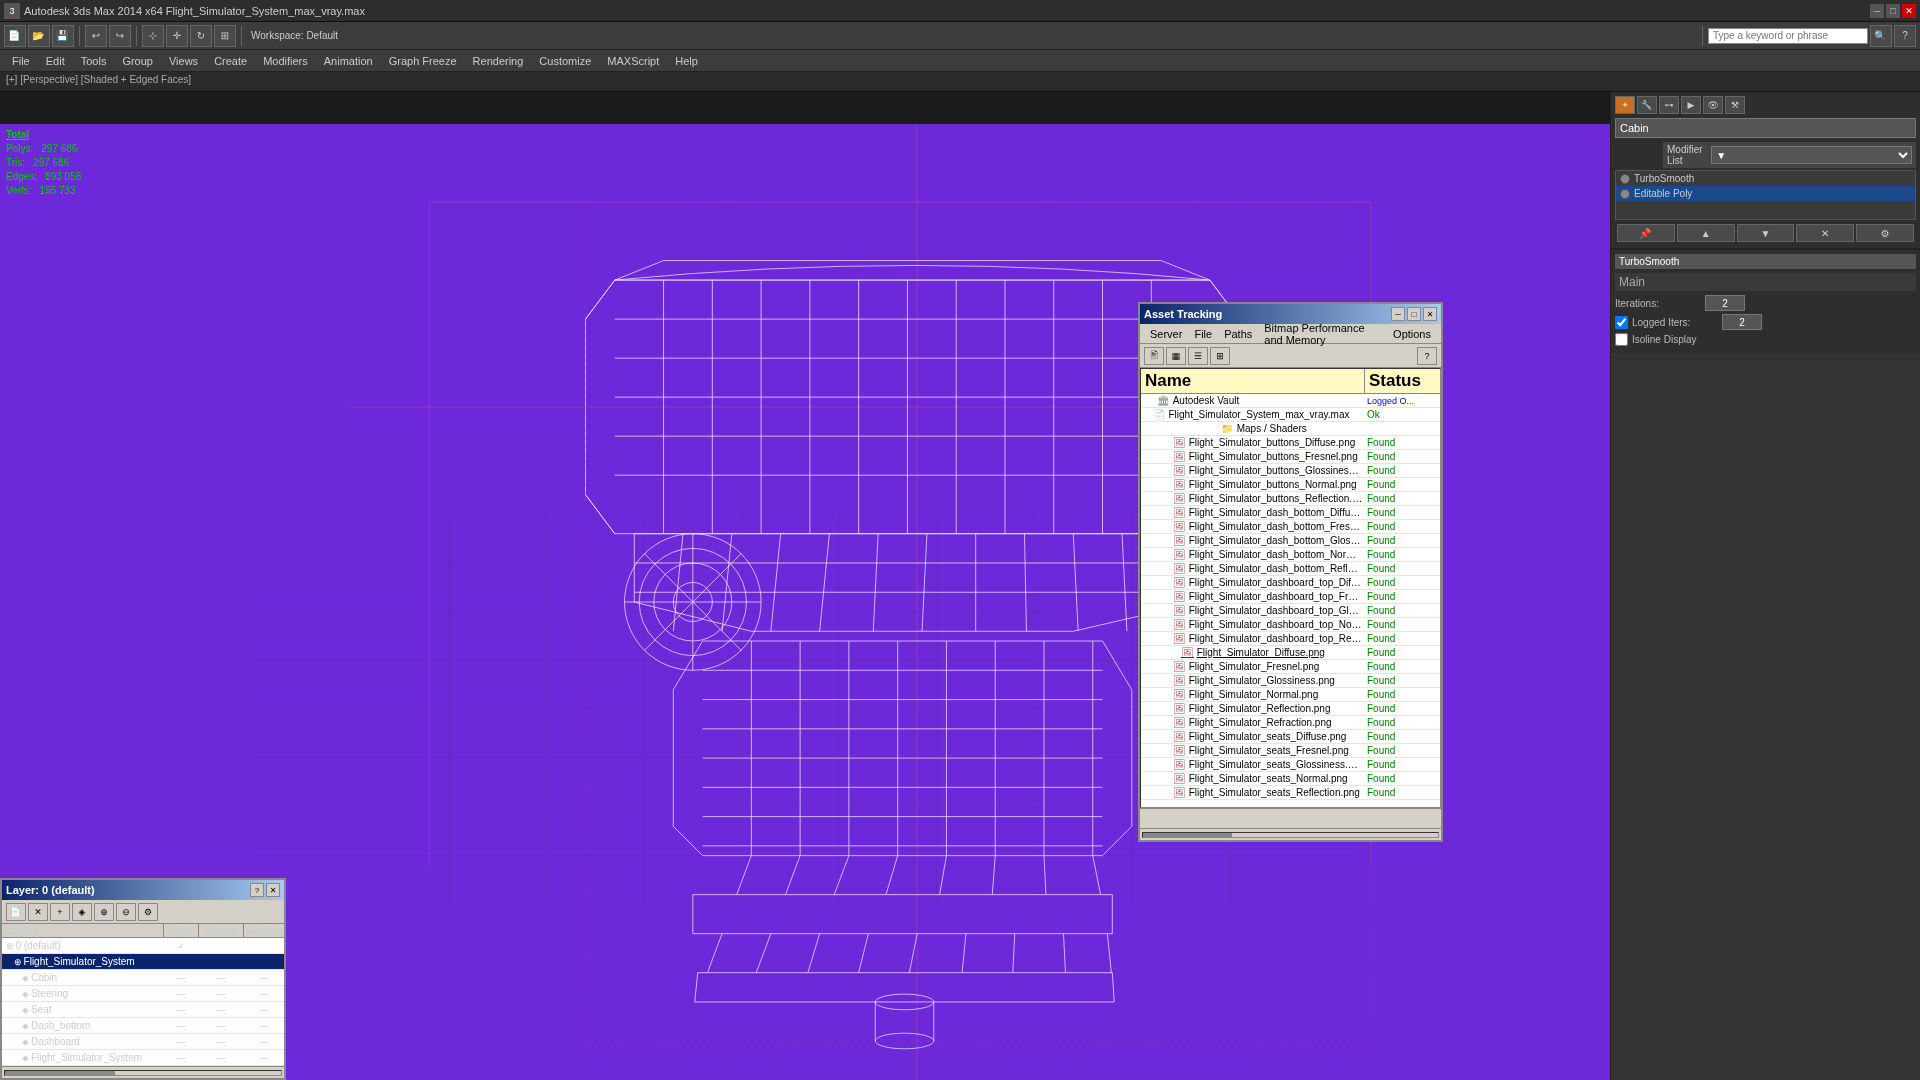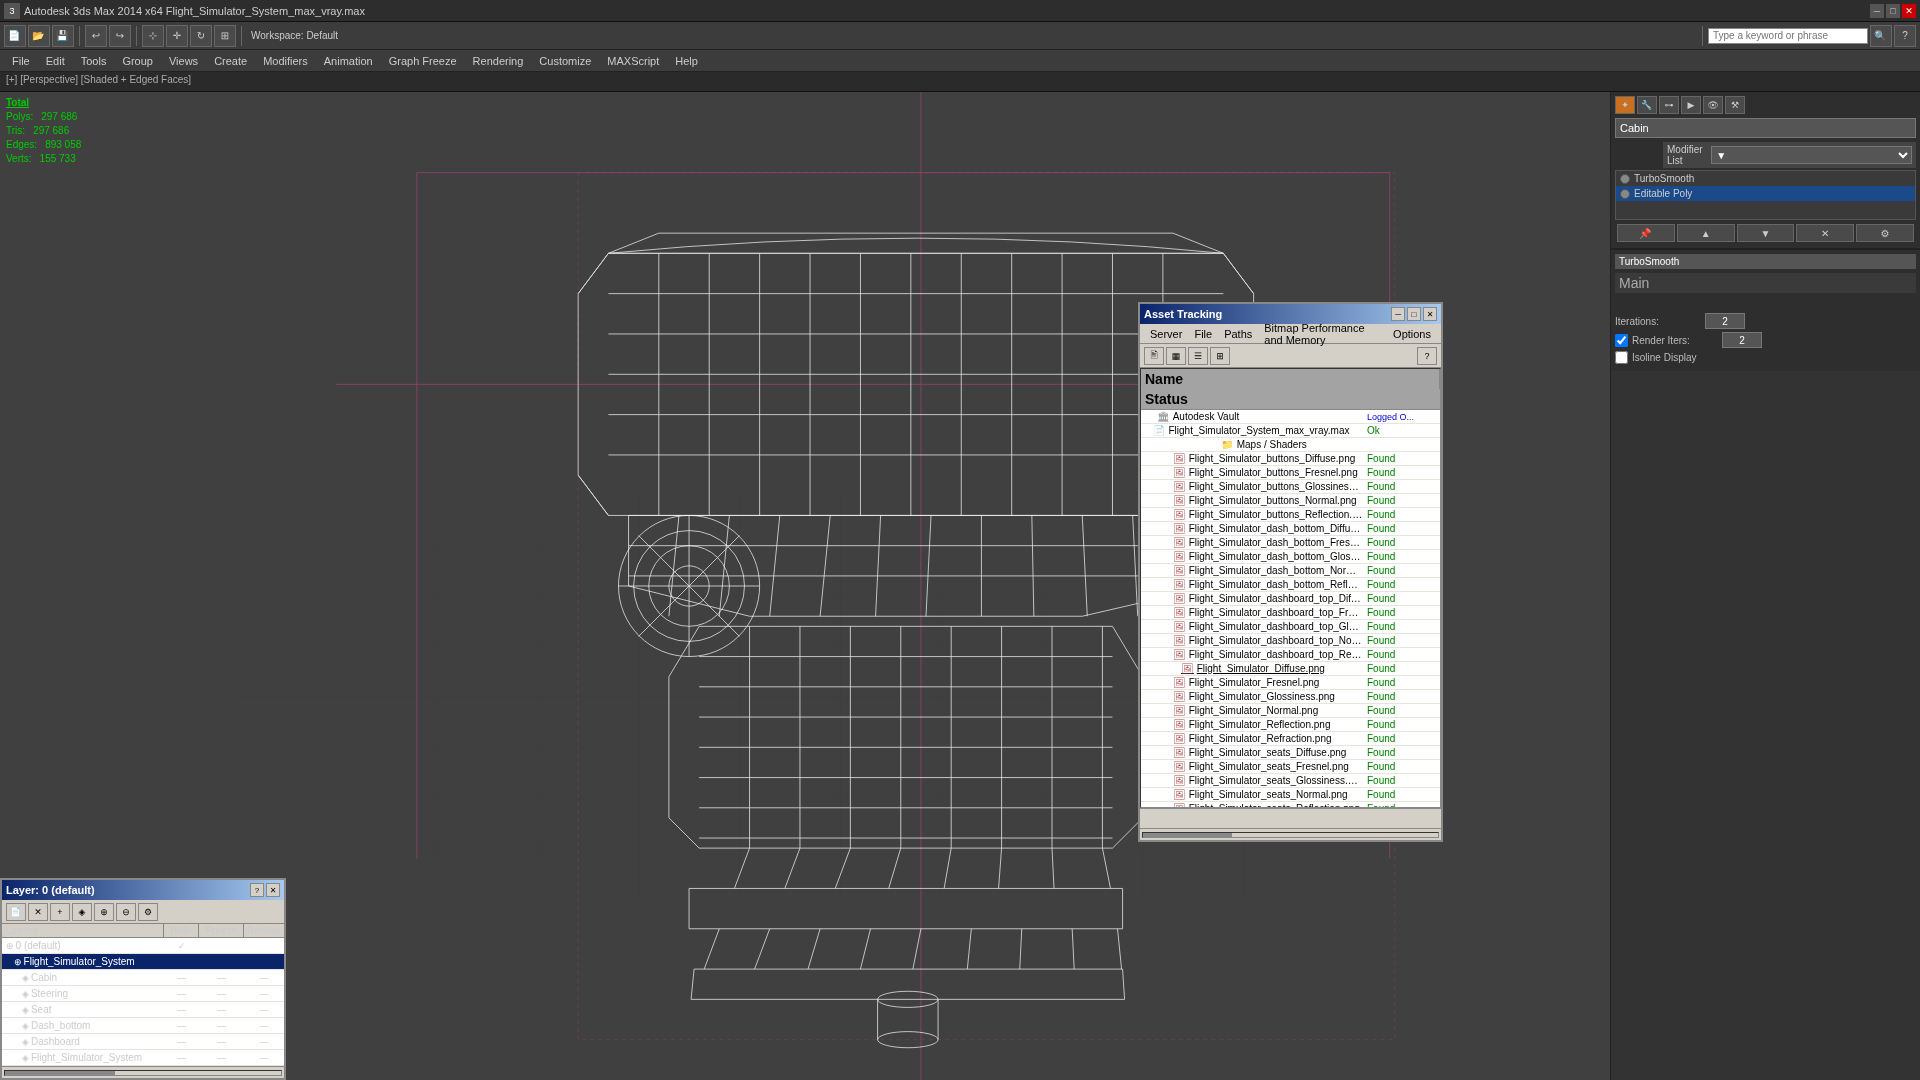--- a/index.html
+++ b/index.html
@@ -107,23 +107,24 @@
 
     
     #main-area {
       display: flex;
       height: calc(1080px - 22px - 28px - 22px - 20px);
     }
 
     
     #viewport {
       flex: 1;
-      background: #404040;
+      background: #6d28d9;
       position: relative;
       overflow: hidden;
+      margin-top: 32px;
     }
 
     
     #stats {
       position: absolute;
       top: 4px;
       left: 6px;
       font-size: 10px;
       color: #00cc00;
       line-height: 1.4;
@@ -235,23 +236,23 @@
       border-top: 1px solid #222;
     }
     .ts-title {
       background: #555;
       padding: 2px 4px;
       font-size: 10px;
       color: #fff;
       margin-bottom: 4px;
     }
     .ts-subtitle {
-      font-size: 14px;
+      font-size: 12px;
       color: #aaa;
-      margin-bottom: 20px;
+      margin-bottom: 4px;
       padding: 2px 4px;
       background: #3a3a3a;
     }
     .ts-row {
       display: flex;
       align-items: center;
       margin-bottom: 3px;
       font-size: 10px;
     }
     .ts-label { width: 90px; color: #bbb; }
@@ -330,27 +331,26 @@
       display: flex; align-items: center; justify-content: center;
     }
     #at-content {
       background: #fff;
       border: 1px inset #888;
       height: 440px;
       overflow-y: auto;
     }
     #at-header-row {
       display: flex;
-      background: #a3a3a3;
+      background: #fef9c3;
       border-bottom: 1px solid #888;
-      font-size: 14px;
+      font-size: 17px;
       font-weight: bold;
       position: sticky;
       top: 0;
-      flex-direction: column;
     }
     .at-col-name { flex: 1; padding: 2px 4px; border-right: 1px solid #888; }
     .at-col-status { width: 75px; padding: 2px 4px; }
     .at-row {
       display: flex;
       align-items: center;
       font-size: 10px;
       border-bottom: 1px solid #e8e4dc;
       min-height: 14px;
     }
@@ -794,21 +794,21 @@
 
     <div class="turbosmooth-section">
       <div class="ts-title">TurboSmooth</div>
       <div class="ts-subtitle">Main</div>
       <div class="ts-row">
         <span class="ts-label">Iterations:</span>
         <input class="ts-input" type="text" value="2" style="">
       </div>
       <div class="ts-row">
         <input type="checkbox" class="ts-checkbox" checked="" style="">
-        <span class="ts-label">Render Iters:</span>
+        <span class="ts-label">Logged Iters:</span>
         <input class="ts-input" type="text" value="2" style="">
       </div>
       <div class="ts-row">
         <input type="checkbox" class="ts-checkbox" style="">
         <span class="ts-label">Isoline Display</span>
       </div>
     </div>
   </div>
 </div>
 

